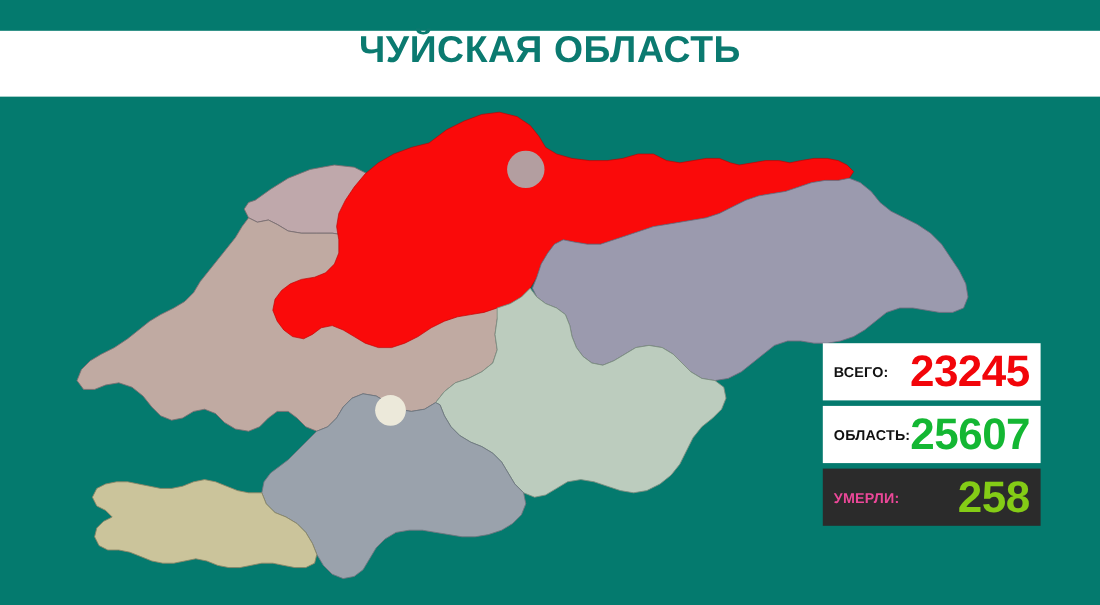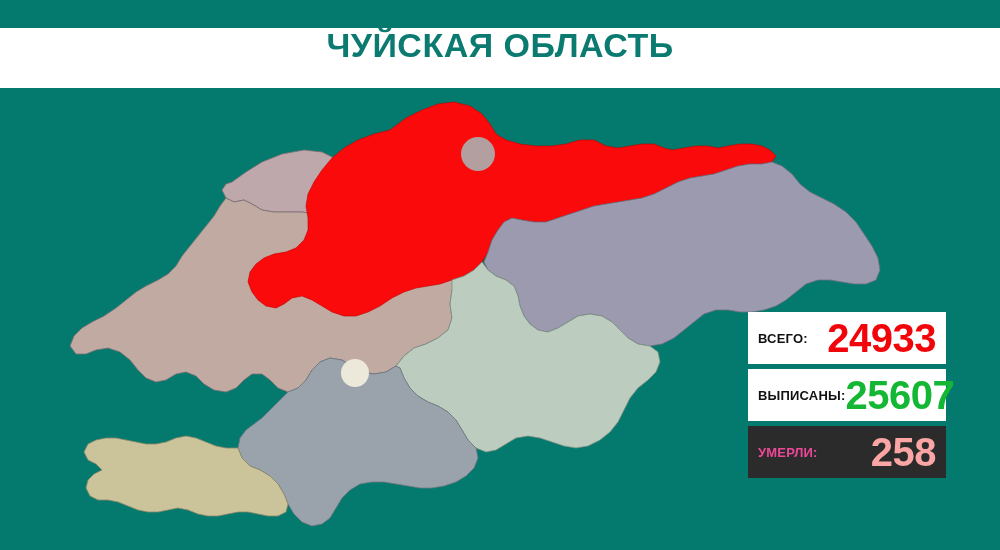--- a/index.html
+++ b/index.html
@@ -92,21 +92,21 @@
 
   .stat-value {
     font-size: 40px;
     font-weight: bold;
     line-height: 1;
     white-space: nowrap;
     letter-spacing: -0.5px;
   }
   .v-total     { color: #f2050a; }
   .v-recovered { color: #14b733; }
-  .v-deaths    { color: #fca5a5; margin-left: 36px; }
+  .v-deaths    { color: #84cc16; margin-left: 36px; }
 </style>
 </head>
 <body>
 
 <div id="screen">
 
   <div class="top-strip"></div>
 
   <div class="title-banner">
     <div class="title-text">ЧУЙСКАЯ ОБЛАСТЬ</div>
@@ -194,25 +194,25 @@
 
       <circle cx="478" cy="66" r="17" fill="#b39ea0"></circle>
       <circle cx="355" cy="285" r="14" fill="#ece9da"></circle>
     </svg>
   </div>
 
   <div class="stats-panel">
 
     <div class="stat-row light">
       <span class="stat-label">ВСЕГО:</span>
-      <span class="stat-value v-total">24933</span>
+      <span class="stat-value v-total">23245</span>
     </div>
 
     <div class="stat-row light">
-      <span class="stat-label">ВЫПИСАНЫ:</span>
+      <span class="stat-label">ОБЛАСТЬ:</span>
       <span class="stat-value v-recovered">25607</span>
     </div>
 
     <div class="stat-row dark">
       <span class="stat-label">УМЕРЛИ:</span>
       <span class="stat-value v-deaths">258</span>
     </div>
 
   </div>
 

